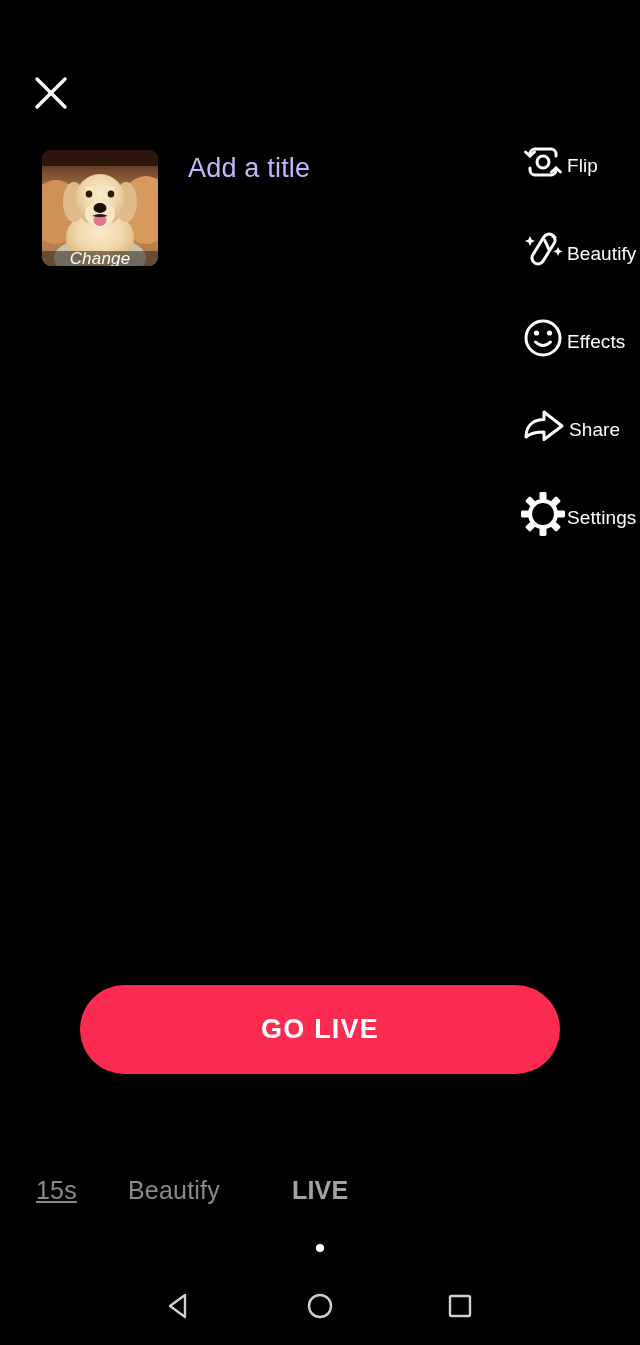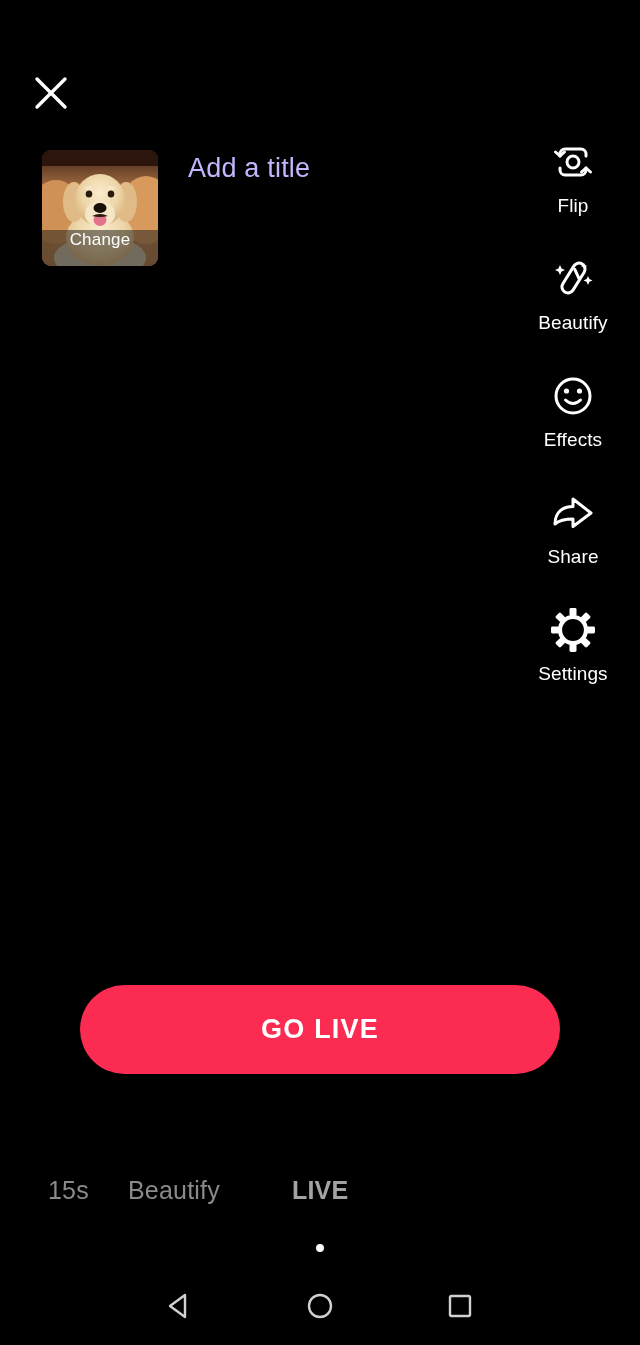--- a/index.html
+++ b/index.html
@@ -34,23 +34,23 @@
     width:116px; height:116px;
     border-radius:9px;
     overflow:hidden;
     background:#2a1a10;
     flex:none;
     cursor:pointer;
   }
   .dog-art { position:absolute; inset:0; }
   #change-overlay {
     position:absolute; left:0; right:0; bottom:0;
-    height:36px;
+    height:15px;
     background:rgba(40,36,30,0.55);
-    display:flex; align-items:flex-start; justify-content:center;
+    display:flex; align-items:center; justify-content:center;font-style:italic;
   }
   #change-overlay span {
     color:#fff; font-size:17px; letter-spacing:0.2px;
   }
   #title-placeholder {
     margin-left:30px;
     margin-top:3px;
     color:#c4b5fd;
     font-size:27px;
     letter-spacing:0.2px;
@@ -61,21 +61,21 @@
   
   #action-rail {
     position:absolute;
     right:13px; top:136px;
     width:108px;
     display:flex; flex-direction:column; align-items:center;
   }
   .action-item {
     width:108px;
     margin-bottom:36px;
-    display:flex; flex-direction:column; align-items:center;
+    display:flex; flex-direction:row; align-items:center;
     cursor:pointer;
   }
   .action-item:last-child { margin-bottom:0; }
   .action-icon {
     height:52px;
     display:flex; align-items:center; justify-content:center;
   }
   .action-label {
     margin-top:7px;
     color:#fff;
@@ -113,21 +113,21 @@
     font-size:25px;
     color:#8a8a8a;
     letter-spacing:0.2px;
     cursor:pointer;
     white-space:nowrap;
   }
   .mode-tab.active {
     color:#a3a3a3;
     font-weight:bold;
   }
-  #tab-15s   { position:absolute; left:48px; }
+  #tab-15s   { position:absolute; left:36px;text-decoration:underline; }
   #tab-templates { position:absolute; left:128px; }
   #tab-live  { position:absolute; left:292px; }
   #page-dot {
     position:absolute;
     left:316px; top:1244px;
     width:8px; height:8px;
     border-radius:50%;
     background:#fff;
   }
 

